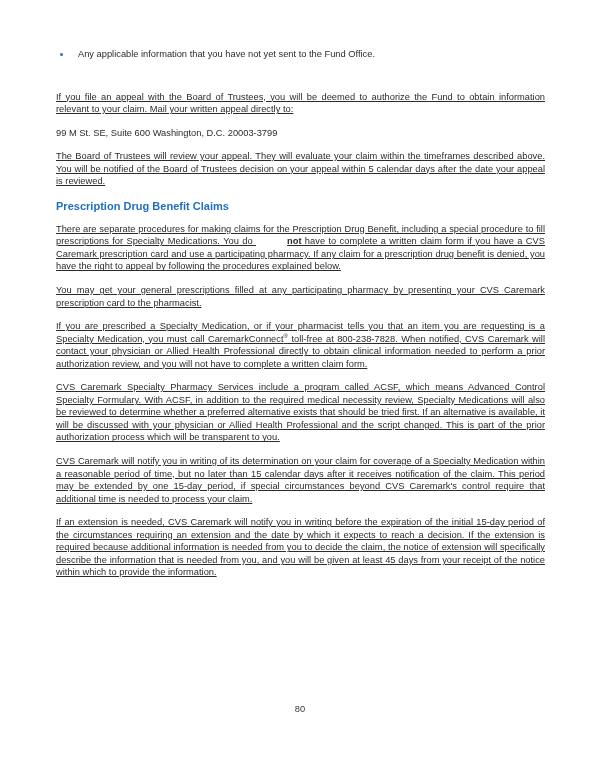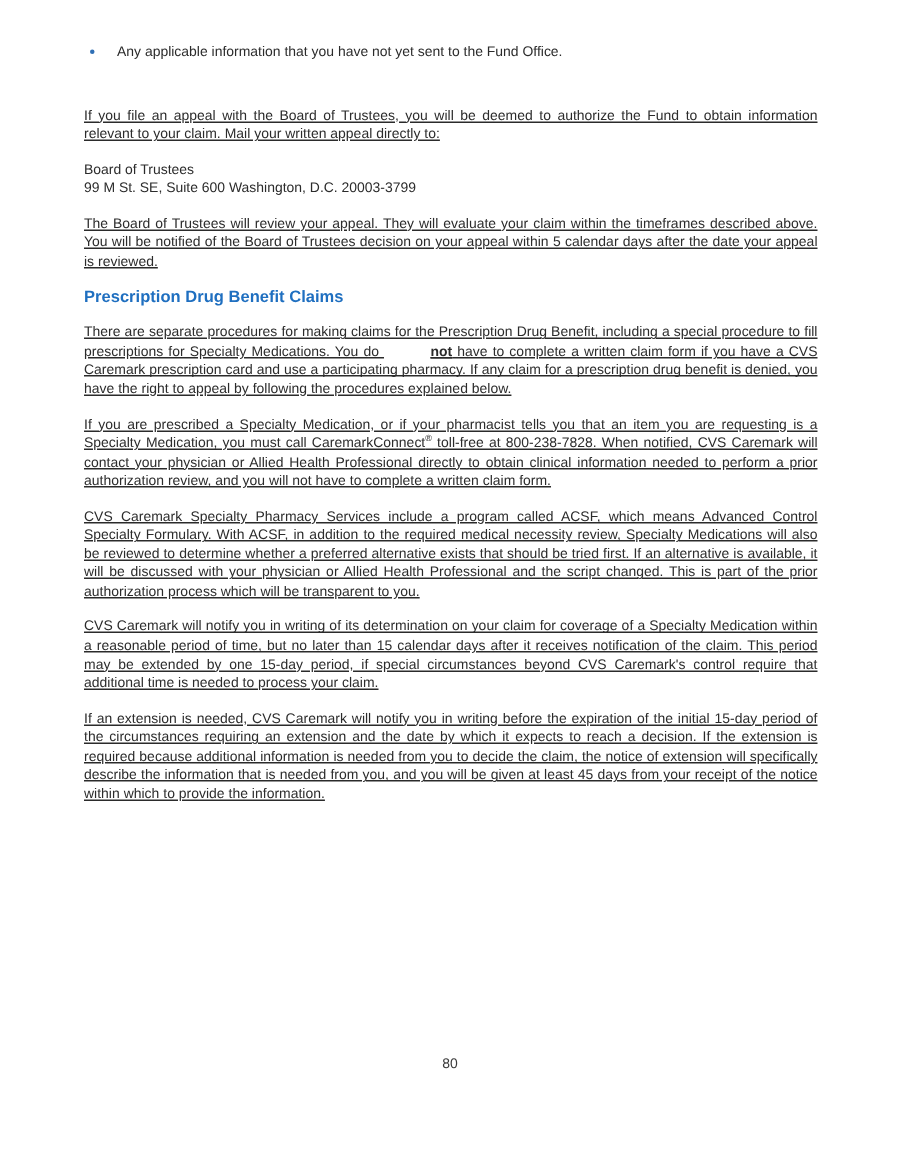--- a/index.html
+++ b/index.html
@@ -19,21 +19,21 @@
     position: absolute;
     left: 0;
     top: 0;
     width: 600px;
     height: 776px;
     background: #ffffff;
   }
   .content {
     position: absolute;
     left: 56px;
-    top: 28px;
+    top: 48px;
     width: 489px;
   }
   p.body-par {
     margin: 0 0 11px 0;
     font-size: 9.3px;
     line-height: 12.55px;
     text-align: justify;
     color: #2b2b2b;
     letter-spacing: 0.01px;
     text-decoration: underline;
@@ -118,30 +118,30 @@
         <span class="bullet-dot"></span>
         <span>Any applicable information that you have not yet sent to the Fund Office.</span>
       </li>
     </ul>
 
     <div class="gap-after-bullets"></div>
 
     <p class="body-par">If you file an appeal with the Board of Trustees, you will be deemed to authorize the Fund to obtain information relevant to your claim. Mail your written appeal directly to:</p>
 
     <div class="address-block">
-      <span class="address-line">Board of Trustees</span>
       <span class="address-line">99 M St. SE, Suite 600 Washington, D.C. 20003-3799</span>
     </div>
 
     <p class="body-par">The Board of Trustees will review your appeal. They will evaluate your claim within the timeframes described above. You will be notified of the Board of Trustees decision on your appeal within 5 calendar days after the date your appeal is reviewed.</p>
 
     <h2 class="section-heading">Prescription Drug Benefit Claims</h2>
 
     <p class="body-par"><span>There are separate procedures for making claims for the Prescription Drug Benefit, including a special procedure to fill prescriptions for Specialty Medications. You do </span><span class="emph-not">not</span><span> have to complete a written claim form if you have a CVS Caremark prescription card and use a participating pharmacy. If any claim for a prescription drug benefit is denied, you have the right to appeal by following the procedures explained below.</span></p>
 
+    <p class="body-par">You may get your general prescriptions filled at any participating pharmacy by presenting your CVS Caremark prescription card to the pharmacist.</p>
 
 
 
 
     <p class="body-par"><span>If you are prescribed a Specialty Medication, or if your pharmacist tells you that an item you are requesting is a Specialty Medication, you must call CaremarkConnect</span><sup class="reg">®</sup><span> toll-free at 800-238-7828. When notified, CVS Caremark will contact your physician or Allied Health Professional directly to obtain clinical information needed to perform a prior authorization review, and you will not have to complete a written claim form.</span></p>
 
     <p class="body-par">CVS Caremark Specialty Pharmacy Services include a program called ACSF, which means Advanced Control Specialty Formulary. With ACSF, in addition to the required medical necessity review, Specialty Medications will also be reviewed to determine whether a preferred alternative exists that should be tried first. If an alternative is available, it will be discussed with your physician or Allied Health Professional and the script changed. This is part of the prior authorization process which will be transparent to you.</p>
 
     <p class="body-par">CVS Caremark will notify you in writing of its determination on your claim for coverage of a Specialty Medication within a reasonable period of time, but no later than 15 calendar days after it receives notification of the claim. This period may be extended by one 15-day period, if special circumstances beyond CVS Caremark's control require that additional time is needed to process your claim.</p>
 

